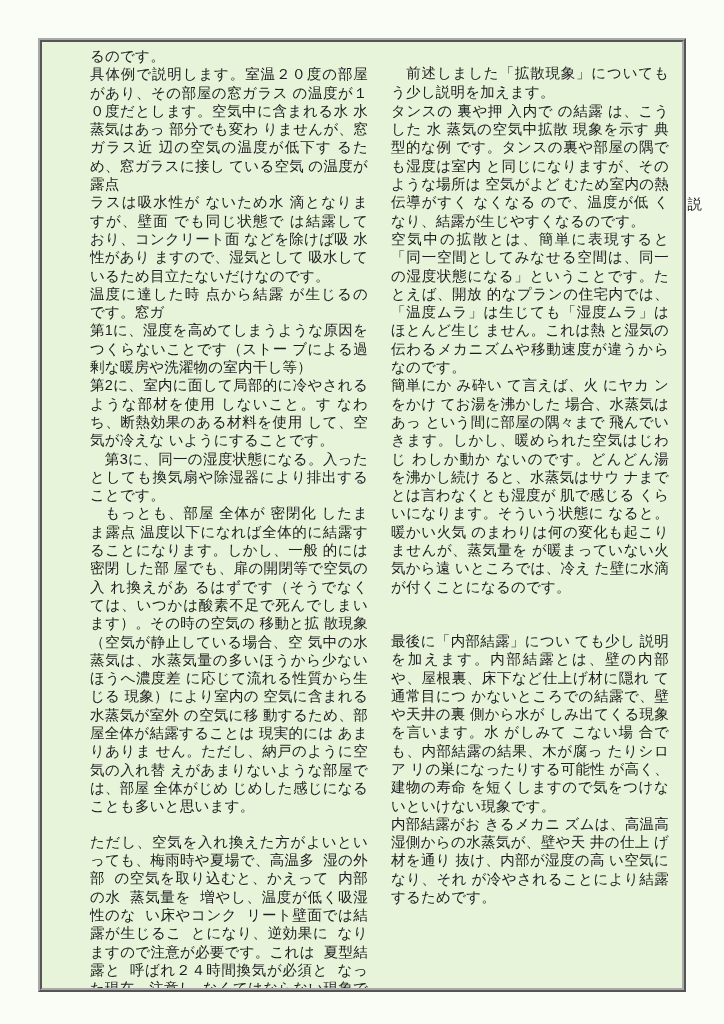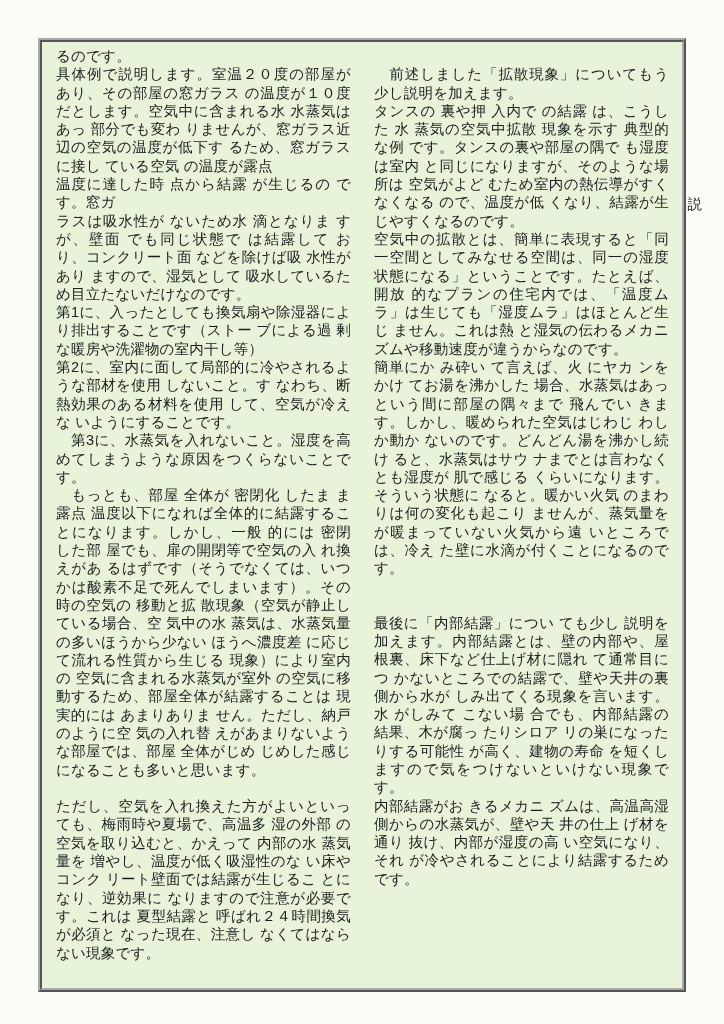--- a/index.html
+++ b/index.html
@@ -26,39 +26,40 @@
     box-sizing: content-box;
     overflow: visible;
   }
   .columns {
     display: flex;
     gap: 23px;
     padding: 5px 13px 0 14px;
     height: 100%;
     box-sizing: border-box;
     overflow: hidden;
+    margin-left: 34px;
   }
   .col {
     flex: 1 1 0;
     min-width: 0;
   }
   .col p {
     margin: 0;
     font-size: 14.5px;
     line-height: 18.3px;
     color: #1d1d1d;
     text-align: justify;
     letter-spacing: 0.2px;
     word-break: break-all;
   }
   
   .col p.overlap {
     margin-top: -18.3px;
   }
-  .gap    { margin-top: 18.3px !important; }
+  .gap    { margin-top: 18.3px !important; font-family: Liberation Mono, monospace; }
   .gap-lg { margin-top: 36px !important; }
   
   .spill {
     position: absolute;
     top: 153px;
     right: -20px;
     font-size: 14.5px;
     color: #1d1d1d;
     line-height: 18.3px;
   }
@@ -69,25 +70,25 @@
 <div class="page">
   <div class="sheet">
 
     <span class="spill">説</span>
 
     <div class="columns">
 
       <div class="col">
         <p>るのです。</p>
         <p>具体例で説明します。室温２０度の部屋があり、その部屋の窓ガラス の温度が１０度だとします。空気中に含まれる水 水蒸気はあっ 部分でも変わ りませんが、窓ガラス近 辺の空気の温度が低下す るため、窓ガラスに接し ている空気 の温度が露点</p>
+        <p>ラスは吸水性が ないため水 滴となりま すが、壁面 でも同じ状態で は結露して おり、コンクリート面 などを除けば吸 水性があり ますので、湿気として 吸水しているため目立たないだけなのです。</p>
         <p>温度に達した時 点から結露 が生じるの です。窓ガ</p>
-        <p>ラスは吸水性が ないため水 滴となりま すが、壁面 でも同じ状態で は結露して おり、コンクリート面 などを除けば吸 水性があり ますので、湿気として 吸水しているため目立たないだけなのです。</p>
-        <p>第1に、入ったとしても換気扇や除湿器により排出することです（ストー ブによる過 剰な暖房や洗濯物の室内干し等）</p>
+        <p>第1に、湿度を高めてしまうような原因をつくらないことです（ストー ブによる過 剰な暖房や洗濯物の室内干し等）</p>
         <p>第2に、室内に面して局部的に冷やされるような部材を使用 しないこと。す なわち、断熱効果のある材料を使用 して、空気が冷えな いようにすることです。</p>
-        <p>　第3に、水蒸気を入れないこと。湿度を高めてしまうような原因をつくらないことです。</p>
+        <p>　第3に、同一の湿度状態になる。入ったとしても換気扇や除湿器により排出することです。</p>
         <p>　もっとも、部屋 全体が 密閉化 したま ま露点 温度以下になれば全体的に結露することになります。しかし、一般 的には 密閉 した部 屋でも、扉の開閉等で空気の入 れ換えがあ るはずです（そうでなくては、いつかは酸素不足で死んでしまいます）。その時の空気の 移動と拡 散現象（空気が静止している場合、空 気中の水 蒸気は、水蒸気量の多いほうから少ない ほうへ濃度差 に応じて流れる性質から生じる 現象）により室内の 空気に含まれる水蒸気が室外 の空気に移 動するため、部屋全体が結露することは 現実的には あまりありま せん。ただし、納戸のように空 気の入れ替 えがあまりないような部屋では、部屋 全体がじめ じめした感じになることも多いと思います。</p>
         <p class="gap">ただし、空気を入れ換えた方がよいといっても、梅雨時や夏場で、高温多 湿の外部 の空気を取り込むと、かえって 内部の水 蒸気量を 増やし、温度が低く吸湿性のな い床やコンク リート壁面では結露が生じるこ とになり、逆効果に なりますので注意が必要です。これは 夏型結露と 呼ばれ２４時間換気が必須と なった現在、注意し なくてはならない現象です。</p>
 
       </div>
 
       <div class="col">
         <p class="gap">　前述しました「拡散現象」についてもう少し説明を加えます。</p>
         <p>タンスの 裏や押 入内で の結露 は、こうした 水 蒸気の空気中拡散 現象を示す 典型的な例 です。タンスの裏や部屋の隅で も湿度は室内 と同じになりますが、そのような場所は 空気がよど むため室内の熱伝導がすく なくなる ので、温度が低 くなり、結露が生じやすくなるのです。</p>
         <p>空気中の拡散とは、簡単に表現すると「同一空間としてみなせる空間は、同一の湿度状態になる」ということです。たとえば、開放 的なプランの住宅内では、「温度ムラ」は生じても「湿度ムラ」はほとんど生じ ません。これは熱 と湿気の伝わるメカニズムや移動速度が違うからなのです。</p>
         <p>簡単にか み砕い て言えば、火 にヤカ ンをかけ てお湯を沸かした 場合、水蒸気はあっ という間に部屋の隅々まで 飛んでい きます。しかし、暖められた空気はじわじ わしか動か ないのです。どんどん湯を沸かし続け ると、水蒸気はサウ ナまでとは言わなくとも湿度が 肌で感じる くらいになります。そういう状態に なると。暖かい火気 のまわりは何の変化も起こり ませんが、蒸気量を が暖まっていない火気から遠 いところでは、冷え た壁に水滴が付くことになるのです。</p>

